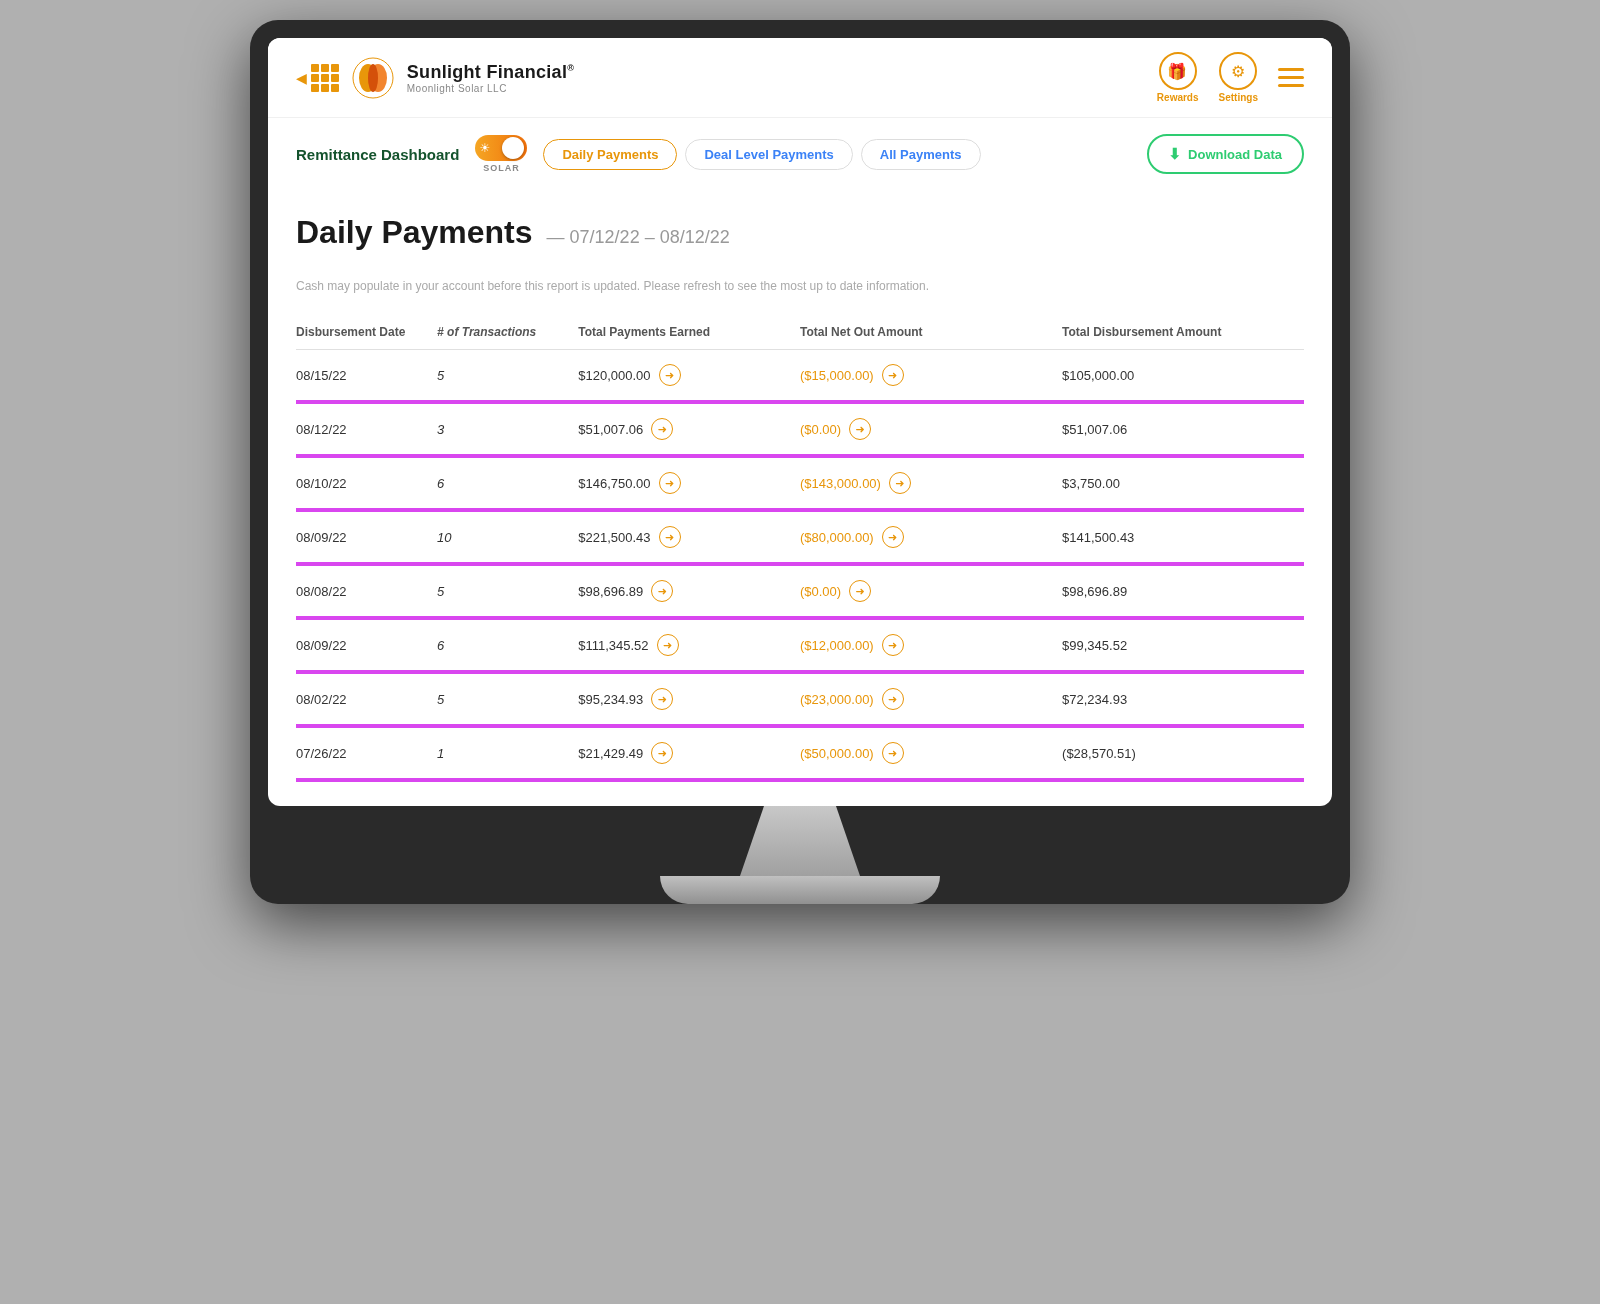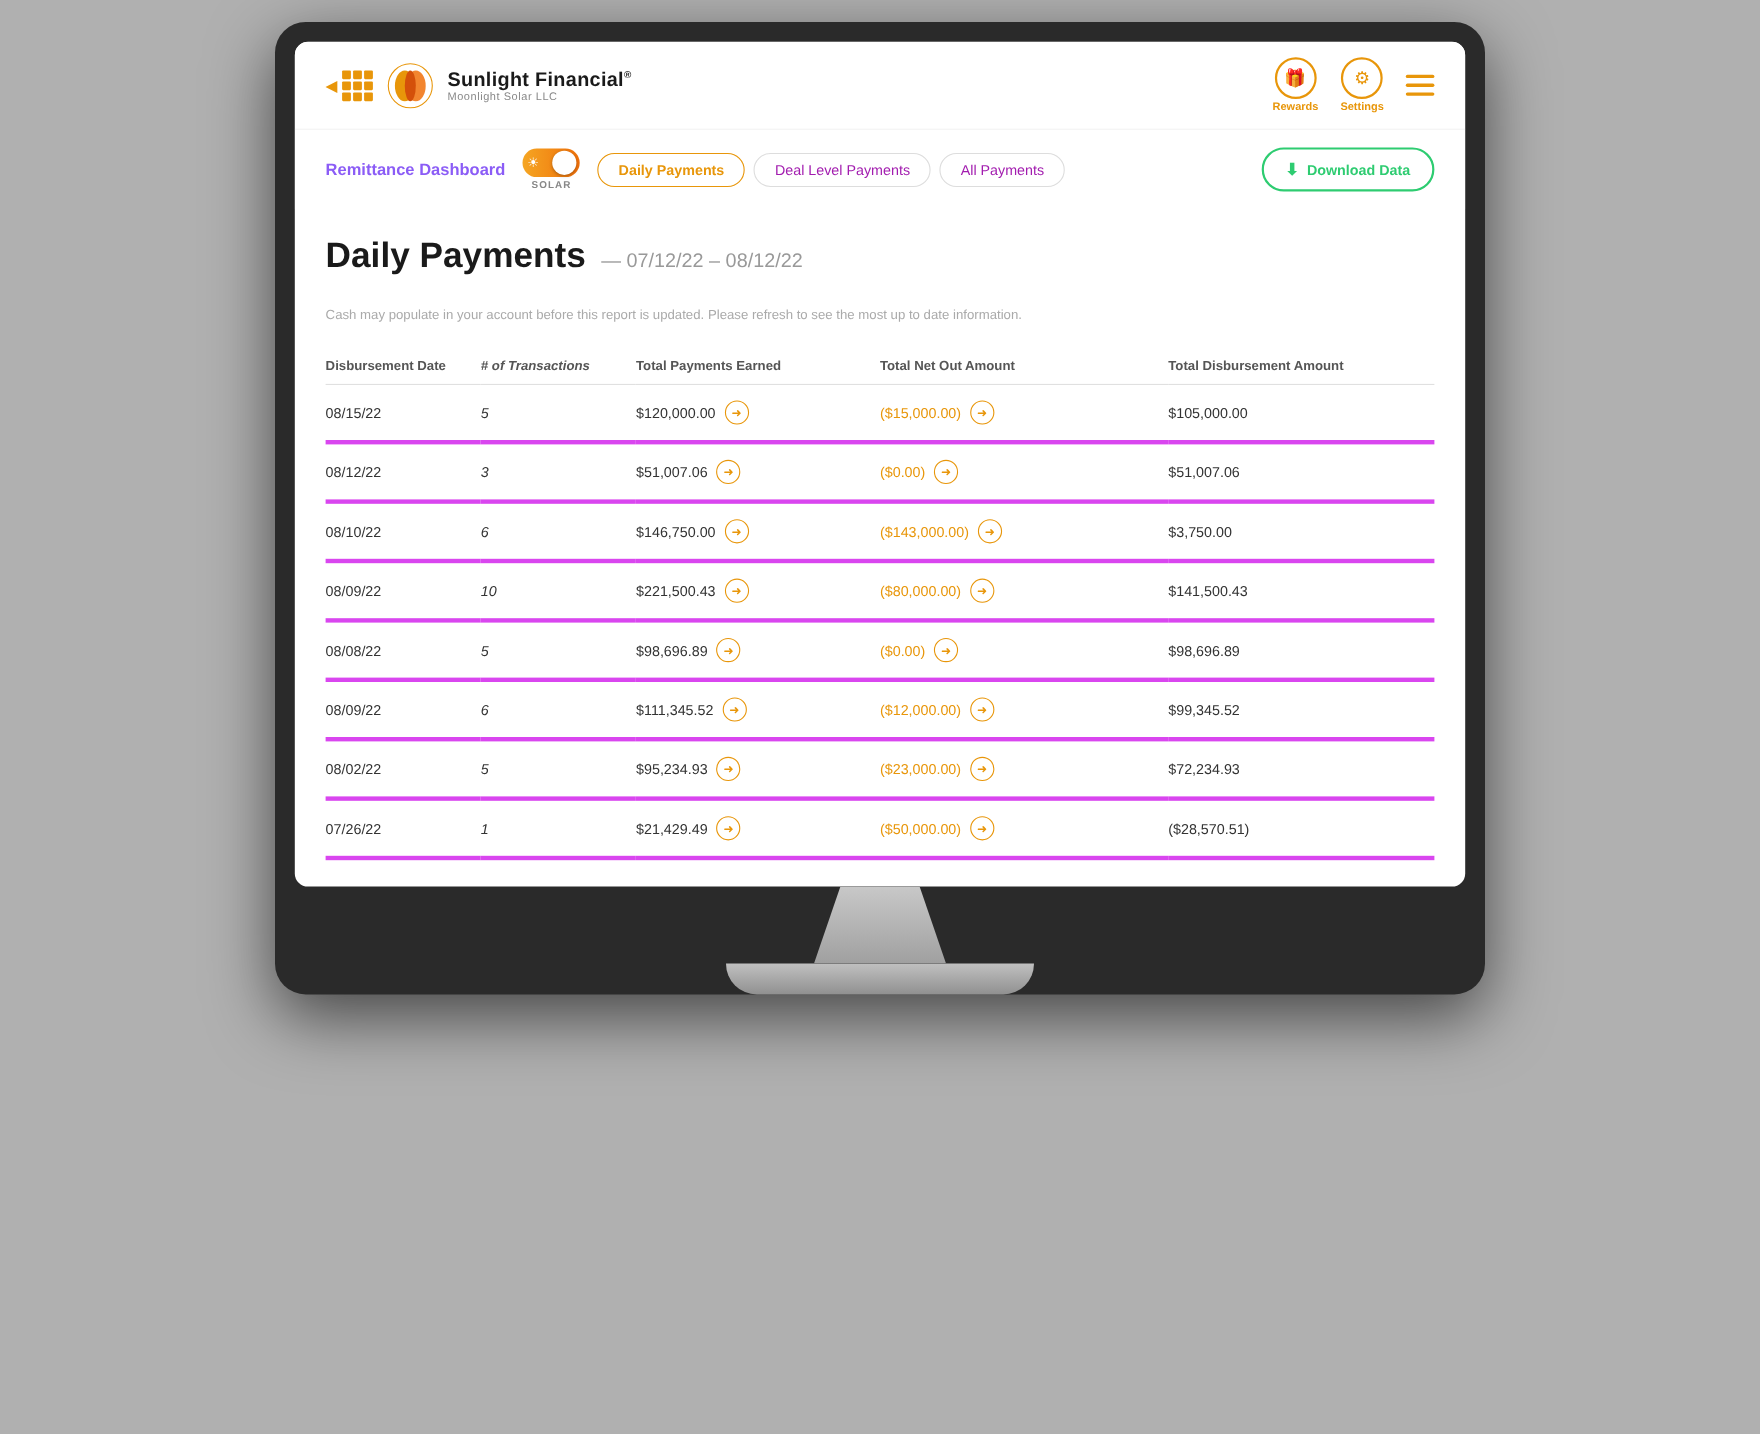--- a/index.html
+++ b/index.html
@@ -169,21 +169,21 @@
 
     .toolbar-left {
       display: flex;
       align-items: center;
       gap: 16px;
     }
 
     .dashboard-title {
       font-size: 15px;
       font-weight: 700;
-      color: #8b5cf6;
+      color: #14532d;
       white-space: nowrap;
     }
 
     .toggle-wrap {
       display: flex;
       flex-direction: column;
       align-items: center;
       gap: 2px;
     }
 
@@ -227,23 +227,23 @@
       display: flex;
       gap: 8px;
     }
 
     .nav-tab {
       padding: 7px 18px;
       border-radius: 20px;
       border: 1.5px solid #ddd;
       background: #fff;
       font-size: 13px;
-      color: #a21caf;
+      color: #3b82f6;
       cursor: pointer;
-      font-weight: 400;
+      font-weight: 700;
     }
 
     .nav-tab.active {
       border-color: #e8960a;
       color: #e8960a;
       background: #fff;
       font-weight: 600;
     }
 
     .download-btn {

